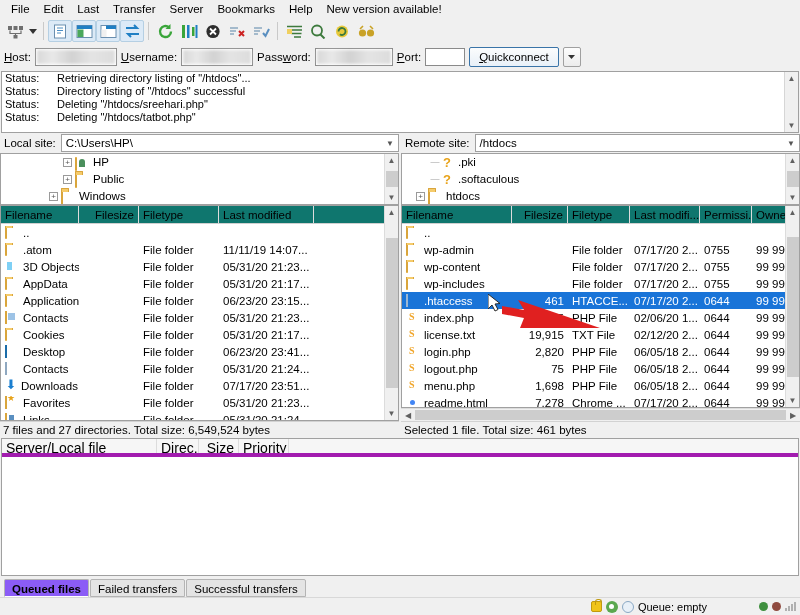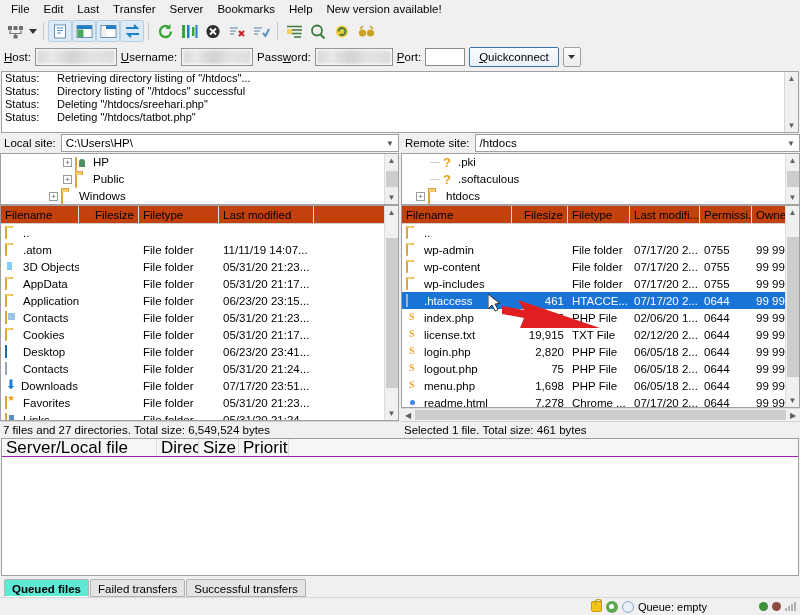--- a/index.html
+++ b/index.html
@@ -126,21 +126,21 @@
     display:flex; flex-direction:column; justify-content:space-between; align-items:center;
   }
   .sb-thumb { width: 12px; background: #cdcdcd; }
 
   
   .listwrap {
     flex: none; background: #fff; border: 1px solid #a0a0a0;
     position: relative; overflow: hidden;
   }
   .lhead {
-    height: 18px; display: flex; background: #c2410c;
+    height: 18px; display: flex; background: #0f766e;
     border-bottom: 1px solid #d0d0d0; font-size: 11.5px;
   }
   .lhead .hc {
     line-height: 18px; padding: 0 4px; border-right: 1px solid #dcdcdc;
     white-space: nowrap; overflow: hidden; position: relative;
   }
   .lrow { height: 17px; display: flex; align-items: center; font-size: 11.5px; white-space: nowrap; }
   .lrow.sel { background: #1974d8; color: #fff; }
   .cell { padding: 0 4px; overflow: hidden; white-space: nowrap; }
   .cell.num { text-align: right; }
@@ -174,31 +174,31 @@
     padding: 0 1px;
   }
   .hs-arrow { font-size: 8px; color: #606060; width: 12px; text-align: center; }
   .hs-thumb { flex:1; height: 10px; background: #cdcdcd; margin: 0 1px; }
 
   
   .queue {
     flex: 1; background: #fff; border: 1px solid #a0a0a0; margin: 1px;
     display: flex; flex-direction: column; overflow: hidden;
   }
-  .qhead { height: 18px; display: flex; background: #f6f6f6; border-bottom: 1px solid #a21caf; font-size: 17px; }
+  .qhead { height: 18px; display: flex; background: #f6f6f6; border-bottom: 4px solid #a21caf; font-size: 14px; }
   .qhead .hc { line-height: 18px; padding: 0 4px; border-right: 1px solid #dcdcdc; white-space: nowrap; overflow:hidden;}
 
   
   .tabs { height: 20px; display: flex; align-items: flex-end; padding-left: 4px; background: #f0f0f0; }
   .tab {
     height: 18px; line-height: 18px; padding: 0 7px; font-size: 11.5px;
     border: 1px solid #b4b4b4; background: #e4e4e4; margin-right: 1px;
     border-radius: 2px 2px 0 0;
   }
-  .tab.active { background: #5eead4; font-weight: bold; border-bottom-color: #fff; }
+  .tab.active { background: #8b5cf6; font-weight: bold; border-bottom-color: #fff; }
 
   
   .statusbar {
     height: 18px; display: flex; align-items: center; background: #f0f0f0;
     border-top: 1px solid #d8d8d8; font-size: 11px; padding: 0 4px; gap: 4px;
   }
   .sb-spacer { flex: 1; }
   .lock-ico { width: 11px; height: 11px; background:#f0c419; border:1px solid #c09a10; border-radius:2px; position:relative;}
   .lock-ico:after{content:'';position:absolute;left:3px;top:-3px;width:5px;height:5px;border:1.5px solid #c09a10;border-bottom:none;border-radius:3px 3px 0 0;}
   .gear-ico { width: 12px; height: 12px; border-radius:50%; background:#5aa84f; position:relative;}

